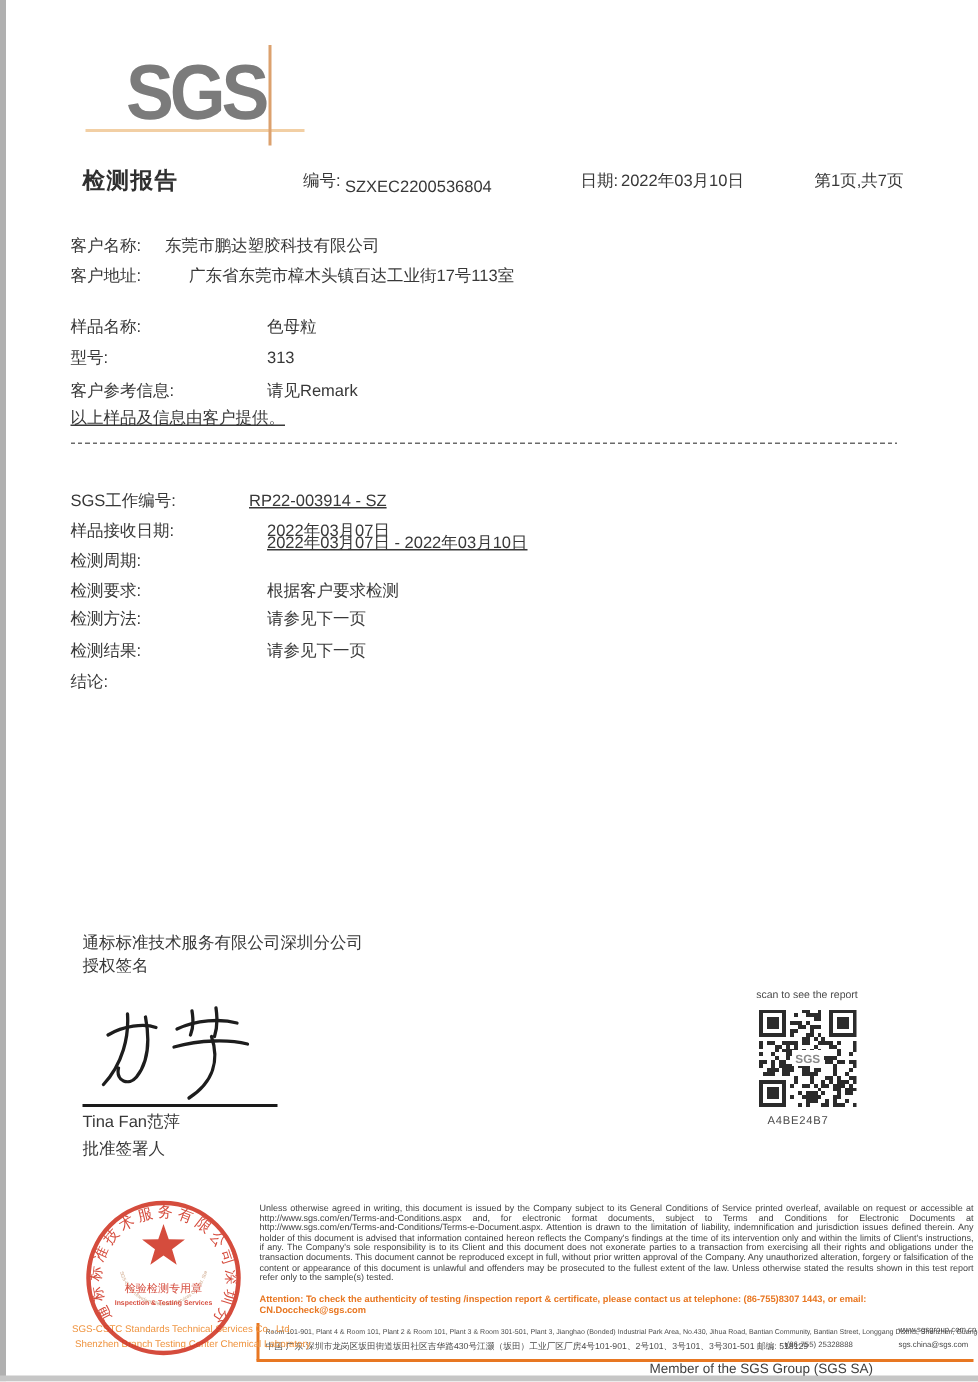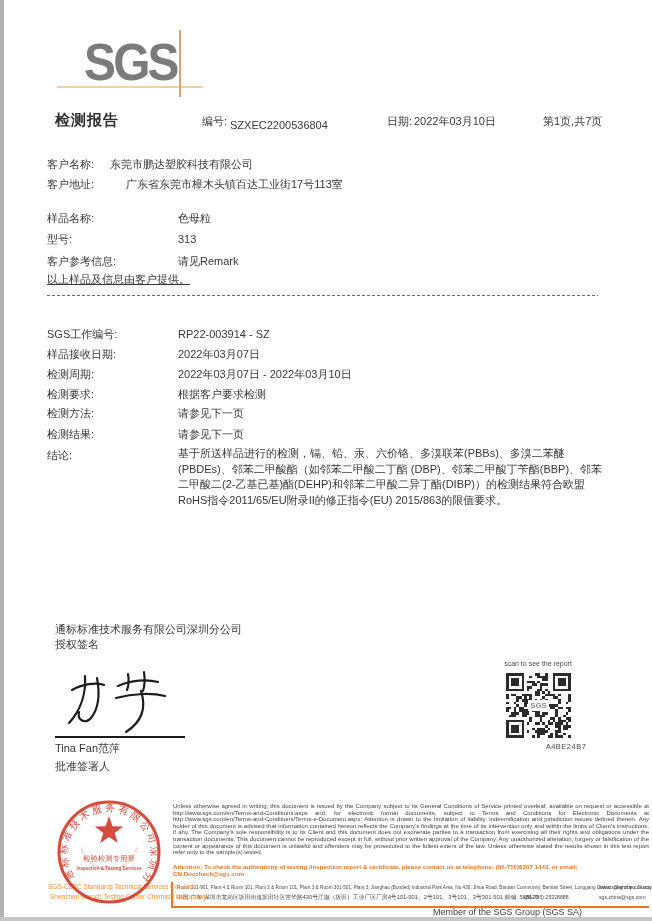--- a/index.html
+++ b/index.html
@@ -52,34 +52,33 @@
   <span class="abs t11" style="left:178px;top:211px;">色母粒</span>
   <span class="abs t11" style="left:47px;top:232px;">型号:</span>
   <span class="abs t11" style="left:178px;top:232px;">313</span>
   <span class="abs t11" style="left:47px;top:254px;">客户参考信息:</span>
   <span class="abs t11" style="left:178px;top:254px;">请见Remark</span>
   <span class="abs t11" style="left:47px;top:272px;text-decoration:underline;">以上样品及信息由客户提供。</span>
 
   <div class="abs dash-line" style="left:47px;top:295px;width:551px;"></div>
 
   <span class="abs t11" style="left:47px;top:327px;">SGS工作编号:</span>
-  <span class="abs t11" style="left:178px;top:327px;">RP22-003914 - SZ</span>
+  <span class="abs t11" style="left:166px;top:327px;text-decoration:underline;">RP22-003914 - SZ</span>
   <span class="abs t11" style="left:47px;top:347px;">样品接收日期:</span>
   <span class="abs t11" style="left:178px;top:347px;">2022年03月07日</span>
   <span class="abs t11" style="left:47px;top:367px;">检测周期:</span>
-  <span class="abs t11" style="left:178px;top:367px;">2022年03月07日 - 2022年03月10日</span>
+  <span class="abs t11" style="left:178px;top:355px;text-decoration:underline;">2022年03月07日 - 2022年03月10日</span>
   <span class="abs t11" style="left:47px;top:387px;">检测要求:</span>
   <span class="abs t11" style="left:178px;top:387px;">根据客户要求检测</span>
   <span class="abs t11" style="left:47px;top:406px;">检测方法:</span>
   <span class="abs t11" style="left:178px;top:406px;">请参见下一页</span>
   <span class="abs t11" style="left:47px;top:427px;">检测结果:</span>
   <span class="abs t11" style="left:178px;top:427px;">请参见下一页</span>
 
   <span class="abs t11" style="left:47px;top:448px;">结论:</span>
-  <div class="abs concl" style="left:178px;top:446px;width:430px;">基于所送样品进行的检测，镉、铅、汞、六价铬、多溴联苯(PBBs)、多溴二苯醚(PBDEs)、邻苯二甲酸酯（如邻苯二甲酸二丁酯 (DBP)、邻苯二甲酸丁苄酯(BBP)、邻苯二甲酸二(2-乙基已基)酯(DEHP)和邻苯二甲酸二异丁酯(DIBP)）的检测结果符合欧盟RoHS指令2011/65/EU附录II的修正指令(EU) 2015/863的限值要求。</div>
 
   <div class="abs sig-company" style="left:55px;top:622px;">通标标准技术服务有限公司深圳分公司</div>
   <div class="abs sig-company" style="left:55px;top:637px;">授权签名</div>
 
   <svg class="abs" style="left:58px;top:664px;" width="140" height="70" viewBox="0 0 140 70">
     <g fill="none" stroke="#1d1d1d" stroke-width="2.2" stroke-linecap="round">
       <path d="M14,26 C24,20 38,18 46,21"></path>
       <path d="M27,12 C28,27 24,45 11,59"></path>
       <path d="M39,14 C42,30 41,44 33,54 C28,60 19,57 21,48"></path>
       <path d="M60,22 C73,16 89,15 100,18"></path>
@@ -101,21 +100,21 @@
       <path d="M0,0h18.5v18.5h-18.5z M2.6,2.6v13.2h13.2v-13.2z" fill-rule="evenodd"></path>
       <rect x="5.3" y="5.3" width="7.9" height="7.9"></rect>
       <path d="M47.5,0h18.5v18.5h-18.5z M50.1,2.6v13.2h13.2v-13.2z" fill-rule="evenodd"></path>
       <rect x="52.7" y="5.3" width="7.9" height="7.9"></rect>
       <path d="M0,47.5h18.5v18.5h-18.5z M2.6,50.1v13.2h13.2v-13.2z" fill-rule="evenodd"></path>
       <rect x="5.3" y="52.7" width="7.9" height="7.9"></rect>
     </g>
     <rect x="22" y="27.5" width="22" height="11" fill="#ffffff"></rect>
     <text x="33" y="36" font-size="8" font-weight="bold" fill="#8a8a8a" text-anchor="middle" font-family="Liberation Sans, sans-serif">SGS</text>
   </svg>
-  <div class="abs qr-code-text" style="left:518px;top:742px;width:96px;">A4BE24B7</div>
+  <div class="abs qr-code-text" style="left:484px;top:742px;width:96px;">A4BE24B7</div>
 
   <div class="abs stamp-co" style="left:48px;top:883px;z-index:1;">SGS-CSTC Standards Technical Services Co., Ltd.</div>
   <div class="abs stamp-co" style="left:50px;top:893px;z-index:1;">Shenzhen Branch Testing Center Chemical Laboratory</div>
 
   <svg class="abs" style="left:55px;top:798px;opacity:.88;z-index:2;" width="108" height="108" viewBox="0 0 108 108">
     <defs>
       <path id="sealArcTop" d="M 20,80 A 42,42 0 1 1 88,80"></path>
       <path id="sealArcBottom" d="M 25,50 A 30,30 0 0 0 83,50"></path>
     </defs>
     <circle cx="54" cy="54" r="50" fill="none" stroke="#d03423" stroke-width="3"></circle>

